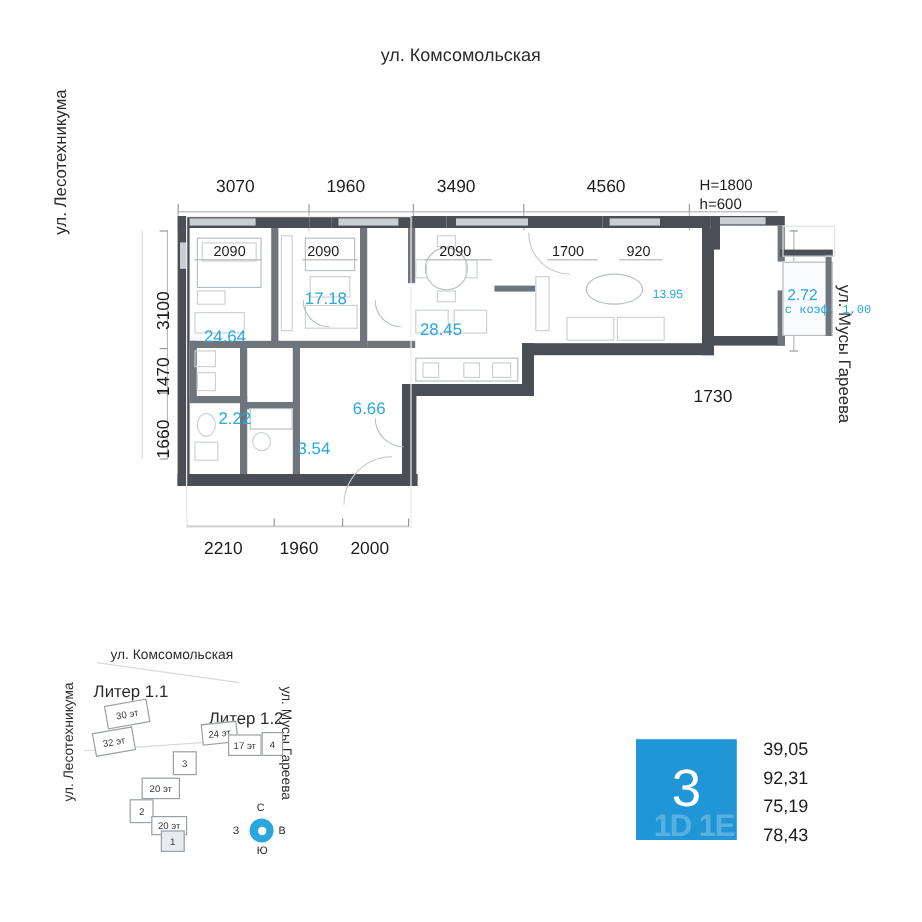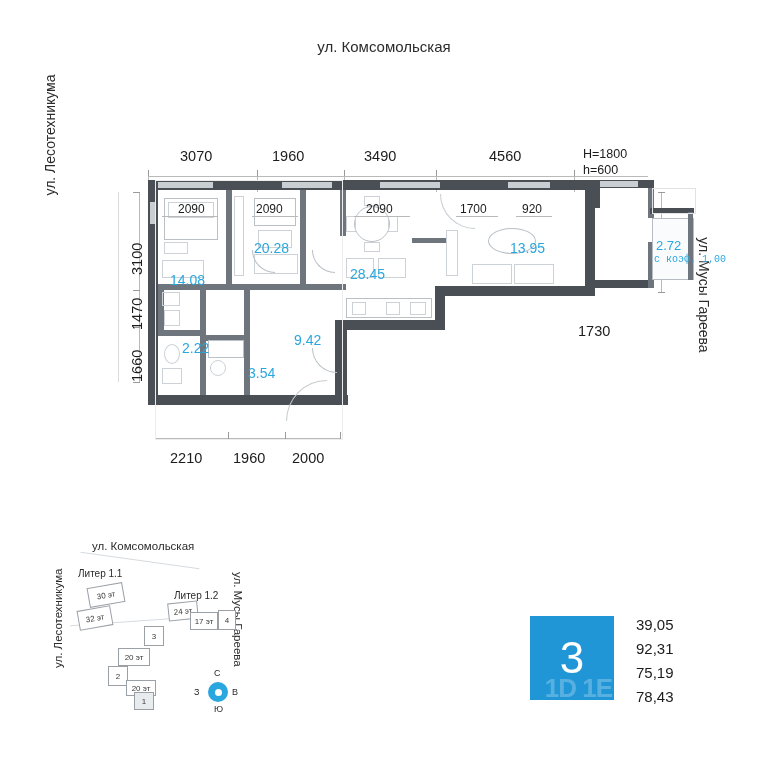--- a/index.html
+++ b/index.html
@@ -107,21 +107,21 @@
     white-space: nowrap;
   }
   .mini-street.rot-l {
     transform: rotate(-90deg);
     transform-origin: 0 0;
   }
   .mini-street.rot-r {
     transform: rotate(90deg);
     transform-origin: 0 0;
   }
-  .mini-liter { font-size: 10px; color: #2b2b2b; white-space: nowrap; }
+  .mini-liter { font-size: 14px; color: #2b2b2b; white-space: nowrap; }
   .mini-bldg {
     border: 1px solid #9aa0a6;
     background: #ffffff;
     font-size: 8px;
     color: #3a3a3a;
     display: flex;
     align-items: center;
     justify-content: center;
   }
   .mini-bldg.filled {
@@ -321,27 +321,27 @@
   <div class="abs dimtext small" style="left:116px; top:22px;">2090</div>
   <div class="abs dimtext small" style="left:226px; top:22px;">2090</div>
   <div class="abs dimtext small" style="left:320px; top:22px;">1700</div>
   <div class="abs dimtext small" style="left:382px; top:22px;">920</div>
   <div class="abs dimline" style="left:22px; top:36px; width:56px;"></div>
   <div class="abs dimline" style="left:112px; top:36px; width:46px;"></div>
   <div class="abs dimline" style="left:214px; top:36px; width:56px;"></div>
   <div class="abs dimline" style="left:316px; top:36px; width:42px;"></div>
   <div class="abs dimline" style="left:376px; top:36px; width:36px;"></div>
 
-  <div class="abs area" style="left:30px; top:92px; font-size:14px;">14.08</div>
-  <div class="abs area" style="left:114px; top:60px; font-size:14px;">20.28</div>
+  <div class="abs area" style="left:30px; top:92px; font-size:14px;">24.64</div>
+  <div class="abs area" style="left:114px; top:60px; font-size:14px;">17.18</div>
   <div class="abs area" style="left:210px; top:86px; font-size:14px;">28.45</div>
-  <div class="abs area" style="left:154px; top:152px; font-size:14px;">9.42</div>
+  <div class="abs area" style="left:154px; top:152px; font-size:14px;">6.66</div>
   <div class="abs area" style="left:108px; top:185px; font-size:14px;">3.54</div>
   <div class="abs area" style="left:42px; top:160px; font-size:14px;">2.22</div>
-  <div class="abs area" style="left:370px; top:60px; font-size:14px;">13.95</div>
+  <div class="abs area" style="left:404px; top:60px; font-size:10px;">13.95</div>
   <div class="abs area" style="left:516px; top:58px;">2.72</div>
   <div class="abs area tiny" style="left:514px; top:74px;font-family:Liberation Mono, monospace;">с коэф. 1,00</div>
 </div>
 
 <div class="abs" style="left:155px; top:180px; width:186px; height:258px; border:1px solid #ededed;"></div>
 
 <div class="abs" style="left:30px; top:530px; width:250px; height:200px;">
   <div class="abs mini-street" style="left:62px; top:10px;">ул. Комсомольская</div>
   <div class="abs mini-street rot-l" style="left:22px; top:138px;">ул. Лесотехникума</div>
   <div class="abs mini-street rot-r" style="left:214px; top:42px;">ул. Мусы Гареева</div>

